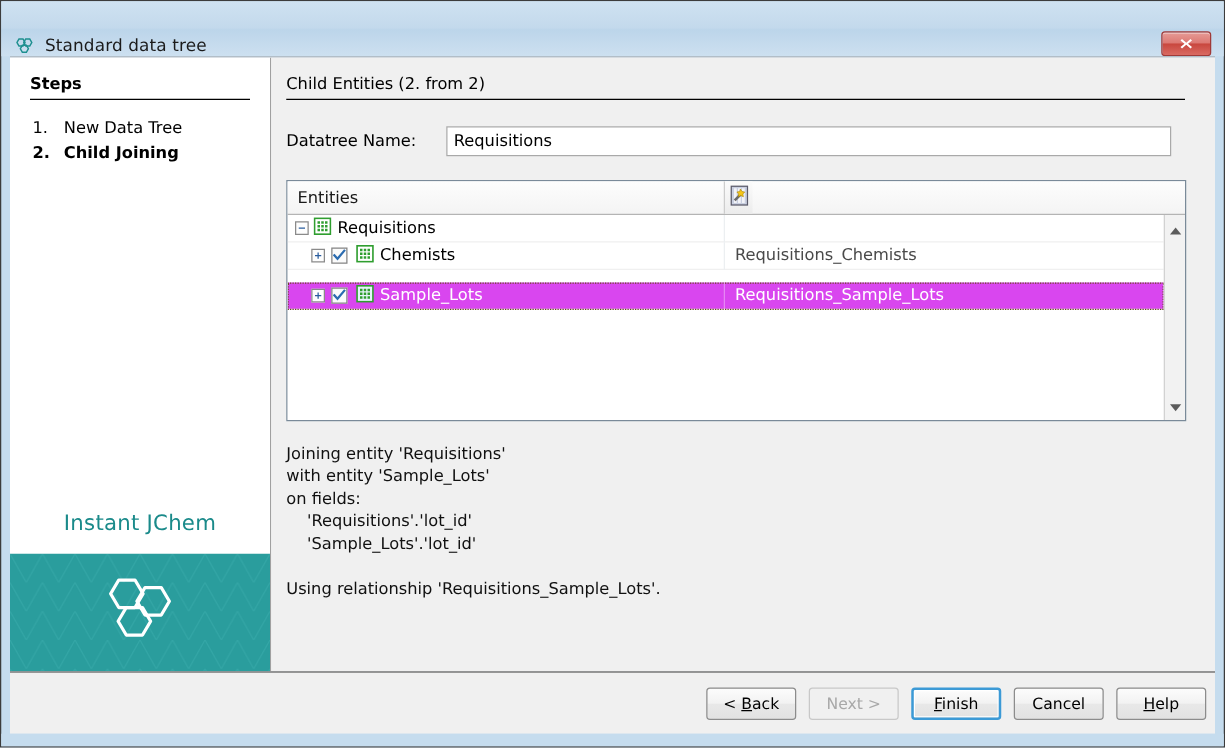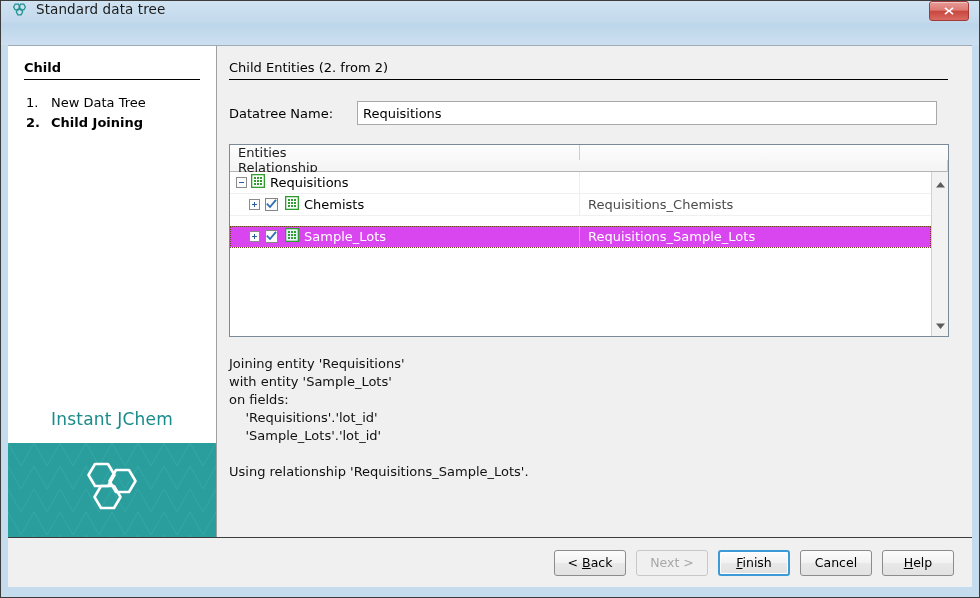--- a/index.html
+++ b/index.html
@@ -21,21 +21,21 @@
     display: flex;
     flex-direction: column;
   }
 
   
   #titlebar {
     height: 44px;
     min-height: 32px;
     background: linear-gradient(to bottom, #cfe2f1 0%, #c3d9ec 48%, #bcd5ea 52%, #cde0f0 100%);
     display: flex;
-    align-items: flex-start;
+    align-items: flex-end;
     padding: 0 4px 0 10px;
     position: relative;
   }
   #title-icon {
     width: 17px; height: 17px;
     margin-right: 8px;
     flex-shrink: 0;
   }
   #title-text {
     font-size: 13.5px;
@@ -171,21 +171,20 @@
     display: flex;
     flex-direction: column;
     overflow: hidden;
   }
   #table-head {
     display: flex;
     height: 27px;
     min-height: 27px;
     background: linear-gradient(to bottom, #fdfdfd 0%, #f4f4f4 100%);
     border-bottom: 1px solid #b4b4b4;
-    flex-direction: column;
   }
   .th {
     font-size: 13px;
     color: #1a1a1a;
     display: flex;
     align-items: center;
     padding: 0 8px;
     border-right: 1px solid #cdcdcd;
   }
   #th-entities { width: 350px; flex-shrink: 0; }
@@ -299,21 +298,21 @@
   
   #footer {
     height: 50px;
     min-height: 50px;
     background: #f0f0f0;
     border-top: 1px solid #3c3c3c;
     margin: 0 7px;
     display: flex;
     align-items: center;
     justify-content: flex-end;
-    padding-right: 18px;
+    padding-right: 7px;
     gap: 10px;
   }
   #footer-spacer { flex: 1; }
   .btn {
     min-width: 72px;
     height: 26px;
     padding: 0 12px;
     font-family: "DejaVu Sans", "Liberation Sans", sans-serif;
     font-size: 12.5px;
     color: #000;
@@ -361,21 +360,21 @@
         <svg width="12" height="12" viewBox="0 0 12 12">
           <path d="M2.6,2.2 L6,5.2 L9.4,2.2 L10.6,3.4 L7.4,6 L10.6,8.6 L9.4,9.8 L6,6.8 L2.6,9.8 L1.4,8.6 L4.6,6 L1.4,3.4 Z" fill="#ffffff"></path>
         </svg>
       </span>
     </div>
   </div>
 
   <div id="body-area">
 
     <div id="sidebar">
-      <div id="steps-title">Child</div>
+      <div id="steps-title">Steps</div>
 
       <ul id="steps-list">
         <li class="step-row">
           <span class="step-num">1.</span>
           <span class="step-label">New Data Tree</span>
         </li>
         <li class="step-row current">
           <span class="step-num">2.</span>
           <span class="step-label">Child Joining</span>
         </li>
@@ -412,21 +411,20 @@
 
       <div id="name-row">
         <span id="name-label">Datatree Name:</span>
         <input id="name-input" type="text" value="Requisitions" style="">
       </div>
 
       <div id="table-outer">
 
         <div id="table-head">
           <div class="th" id="th-entities">Entities</div>
-          <div class="th" id="th-relationship">Relationship</div>
           <div class="th" id="th-chooser">
             <span>
               <svg width="15" height="17" viewBox="0 0 15 17">
                 <rect x="1" y="1" width="13" height="15" fill="#c9cfe0" stroke="#5a5a6a" stroke-width="1"></rect>
                 <rect x="3.2" y="2.6" width="2.2" height="11.8" fill="#f2f3f8"></rect>
                 <rect x="6.4" y="2.6" width="2.2" height="11.8" fill="#f2f3f8"></rect>
                 <rect x="9.6" y="2.6" width="2.2" height="11.8" fill="#f2f3f8"></rect>
                 <path d="M3,11.5 L8.5,6 L10,7.5 L4.5,13 Z" fill="#6b6b6b"></path>
                 <path d="M8.3,3.2 L9.6,5.2 L11.8,5.6 L10.3,7.2 L10.7,9.4 L8.6,8.4 L6.6,9.4 L7,7.2 L5.5,5.6 L7.7,5.2 Z" fill="#f5c518" stroke="#a8860a" stroke-width=".5"></path>
               </svg>

